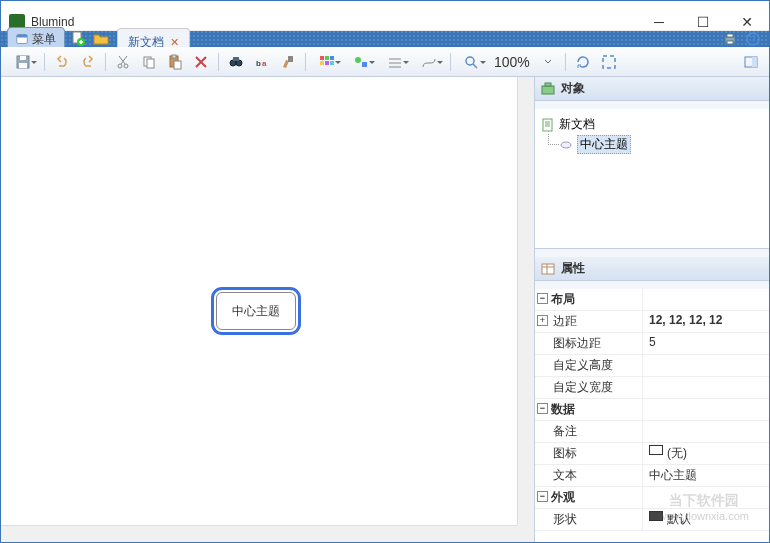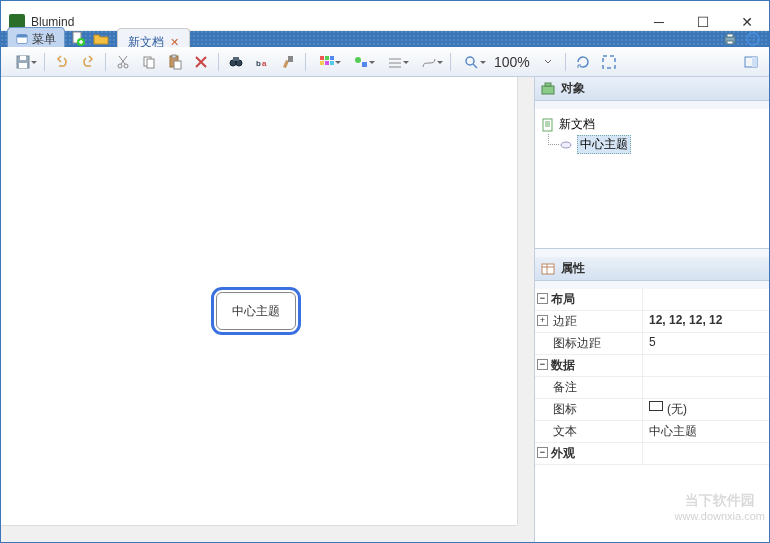--- a/index.html
+++ b/index.html
@@ -53,21 +53,21 @@
 .props { flex: 1; background: #fff; overflow: auto; font-size: 12px; }
 .prow { display: flex; border-bottom: 1px solid #eee; }
 .prow .pkey { width: 108px; padding: 2px 4px 2px 18px; color: #333; position: relative; border-right: 1px solid #eee; }
 .prow .pval { flex: 1; padding: 2px 6px; color: #333; display: flex; align-items: flex-start; gap: 4px; }
 .prow.group .pkey { font-weight: bold; padding-left: 16px; background: #fff; }
 .prow .exp { position: absolute; left: 2px; top: 4px; width: 11px; height: 11px; border: 1px solid #888; background: #fff; display: flex; align-items: center; justify-content: center; font-size: 9px; line-height: 1; }
 .swatch { width: 14px; height: 10px; border: 1px solid #333; background: #fff; }
 .swatch.dark { background: #444; }
 
 
-.watermark { position: absolute; right: 4px; bottom: 20px; opacity: 0.3; font-size: 11px; color: #666; text-align: center; pointer-events: none; }
+.watermark { position: absolute; right: 20px; bottom: 20px; opacity: 0.3; font-size: 11px; color: #666; text-align: center; pointer-events: none; }
 .watermark .big { font-size: 14px; font-weight: bold; color: #888; }
 
 svg { display: block; }
 </style>
 </head>
 <body>
 
 <div class="window">
 
   <div class="titlebar">
@@ -296,20 +296,28 @@
         <div class="prow">
           <div class="pkey"><span class="exp">+</span><span>边距</span></div>
           <div class="pval">
               <b>12, 12, 12, 12</b>
             </div>
         </div>
         <div class="prow">
           <div class="pkey"><span>图标边距</span></div>
           <div class="pval">5</div>
         </div>
+        <div class="prow">
+          <div class="pkey"><span>自定义高度</span></div>
+          <div class="pval"></div>
+        </div>
+        <div class="prow">
+          <div class="pkey"><span>自定义宽度</span></div>
+          <div class="pval"></div>
+        </div>
         <div class="prow group">
           <div class="pkey"><span class="exp">−</span><span>数据</span></div>
           <div class="pval"></div>
         </div>
         <div class="prow">
           <div class="pkey"><span>备注</span></div>
           <div class="pval"></div>
         </div>
         <div class="prow">
           <div class="pkey"><span>图标</span></div>
@@ -319,20 +327,27 @@
             </div>
         </div>
         <div class="prow">
           <div class="pkey"><span>文本</span></div>
           <div class="pval">中心主题</div>
         </div>
         <div class="prow group">
           <div class="pkey"><span class="exp">−</span><span>外观</span></div>
           <div class="pval"></div>
         </div>
+        <div class="prow">
+          <div class="pkey"><span>形状</span></div>
+          <div class="pval">
+              <span class="swatch dark"></span>
+              <span>默认</span>
+            </div>
+        </div>
       </div>
 
       <div class="watermark">
         <div class="big">当下软件园</div>
         <div>www.downxia.com</div>
       </div>
     </div>
   </div>
 </div>
 

